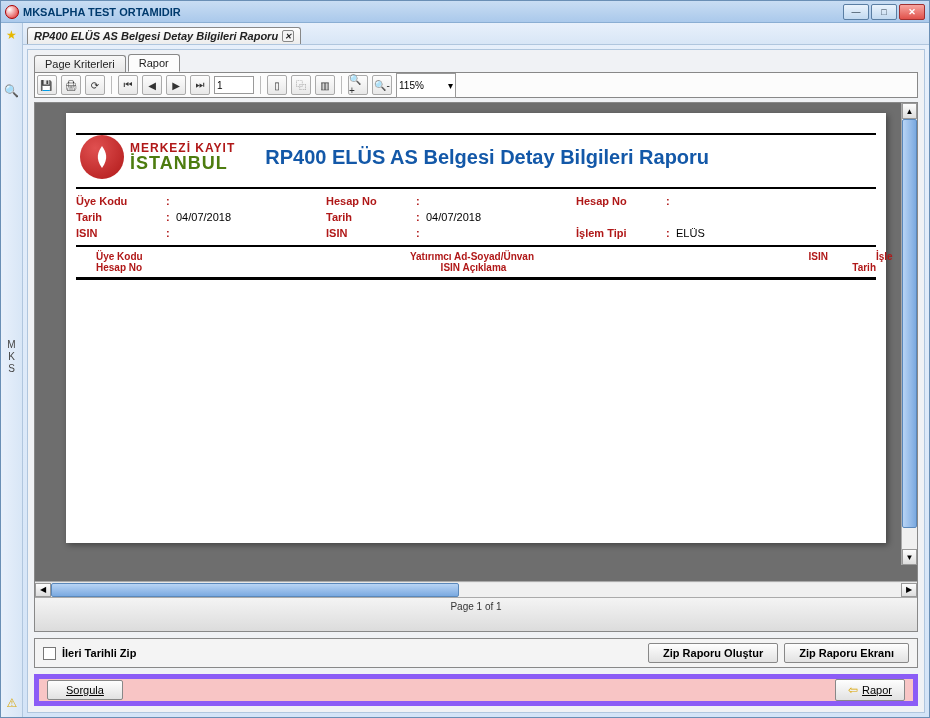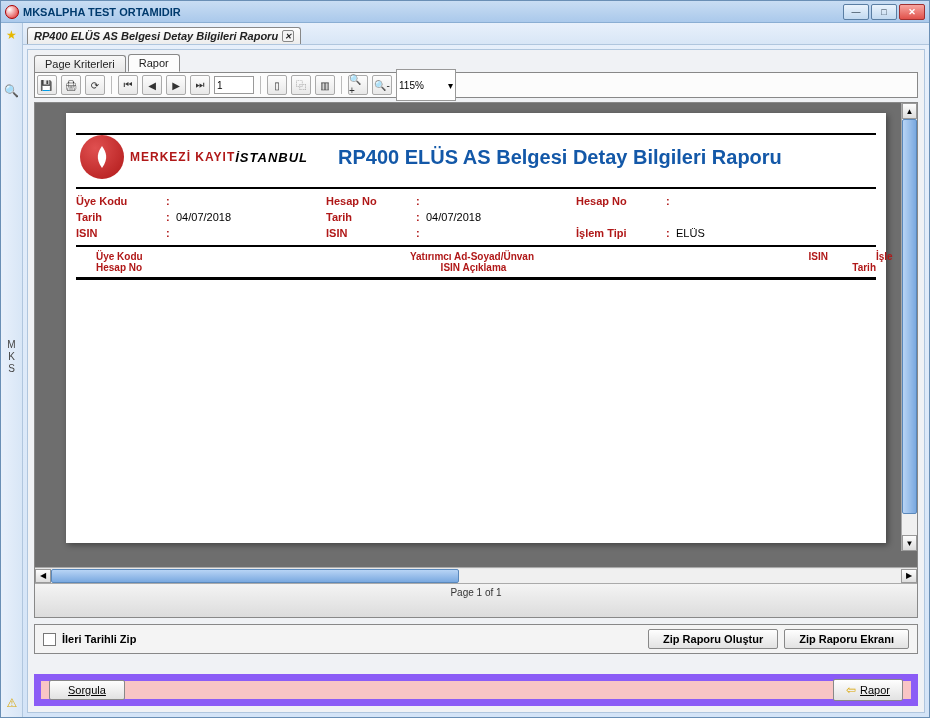--- a/index.html
+++ b/index.html
@@ -191,21 +191,21 @@
   .tb-pageinput {
     width: 40px;
     height: 18px;
     border: 1px solid #999;
     background: #fff;
     padding: 0 2px;
     font-size: 10px;
   }
   .tb-zoom {
     width: 60px;
-    height: 32px;
+    height: 25px;
     border: 1px solid #999;
     background: #fff;
     font-size: 10px;
     padding: 0 2px;
     display: flex;
     align-items: center;
     justify-content: space-between;
   }
   .report-view {
     flex: 1;
@@ -250,23 +250,23 @@
     width: 44px;
     height: 44px;
     background: radial-gradient(circle at 35% 30%, #e05050, #b01818);
     border-radius: 50%;
     display: flex;
     align-items: center;
     justify-content: center;
     color: #fff;
     font-weight: bold;
   }
-  .logo-text { display: flex; flex-direction: row; line-height: 1; }
+  .logo-text { display: flex; flex-direction: column; line-height: 1; }
   .logo-text .l1 { color: #b01818; font-weight: bold; font-size: 12px; letter-spacing: 1px; }
-  .logo-text .l2 { color: #000000; font-weight: bold; font-size: 13px; letter-spacing: 1px; font-style: italic; }
+  .logo-text .l2 { color: #4d7c0f; font-weight: bold; font-size: 18px; letter-spacing: 1px; }
   .report-title {
     flex: 1;
     text-align: left;
     padding-left: 30px;
     color: #1358a8;
     font-weight: bold;
     font-size: 20px;
   }
   .report-criteria {
     border-top: 2px solid #000;
@@ -391,22 +391,22 @@
     border: 1px solid #888;
     background: linear-gradient(to bottom, #fefefe, #e2e2e2);
     padding: 3px 14px;
     font-size: 11px;
     font-weight: bold;
     border-radius: 2px;
     margin-left: 6px;
     cursor: default;
   }
   .bottom-panel {
-    margin: 16px 6px 6px 6px;
-    border: 7px solid #8b5cf6;
+    margin: 2px 6px 6px 6px;
+    border: 5px solid #8b5cf6;
     background: #f8c5c5;
     padding: 4px 8px;
     display: flex;
     align-items: center;
     height: 32px;
   }
   .bottom-panel .btn-sorgula {
     border: 1px solid #888;
     background: linear-gradient(to bottom, #fefefe, #e2e2e2);
     padding: 3px 18px;

